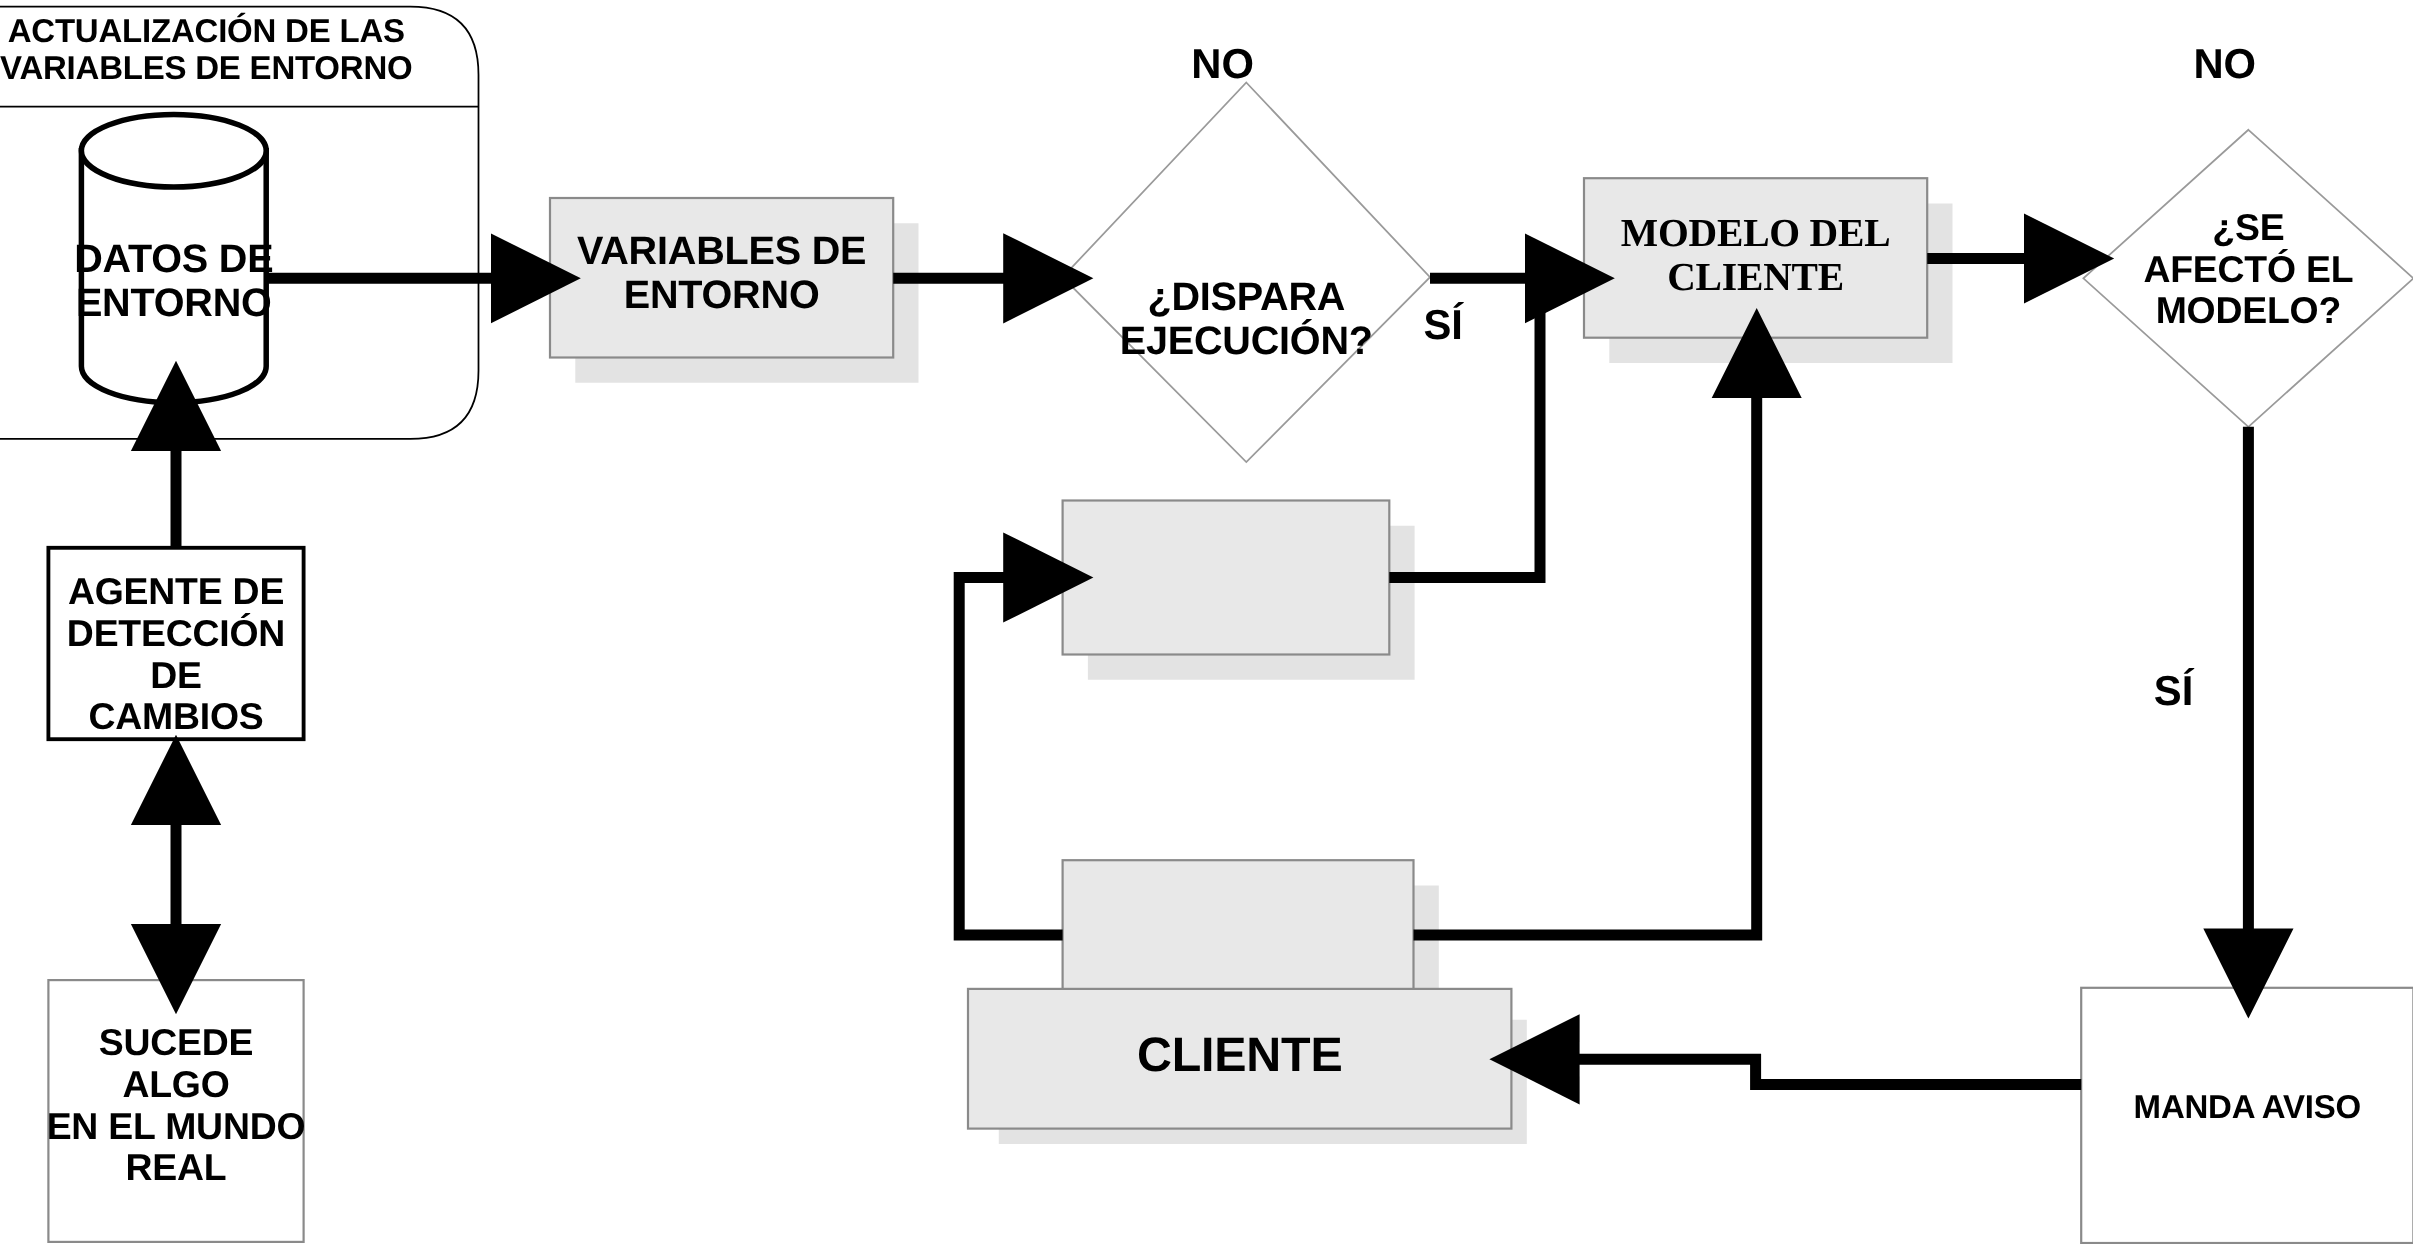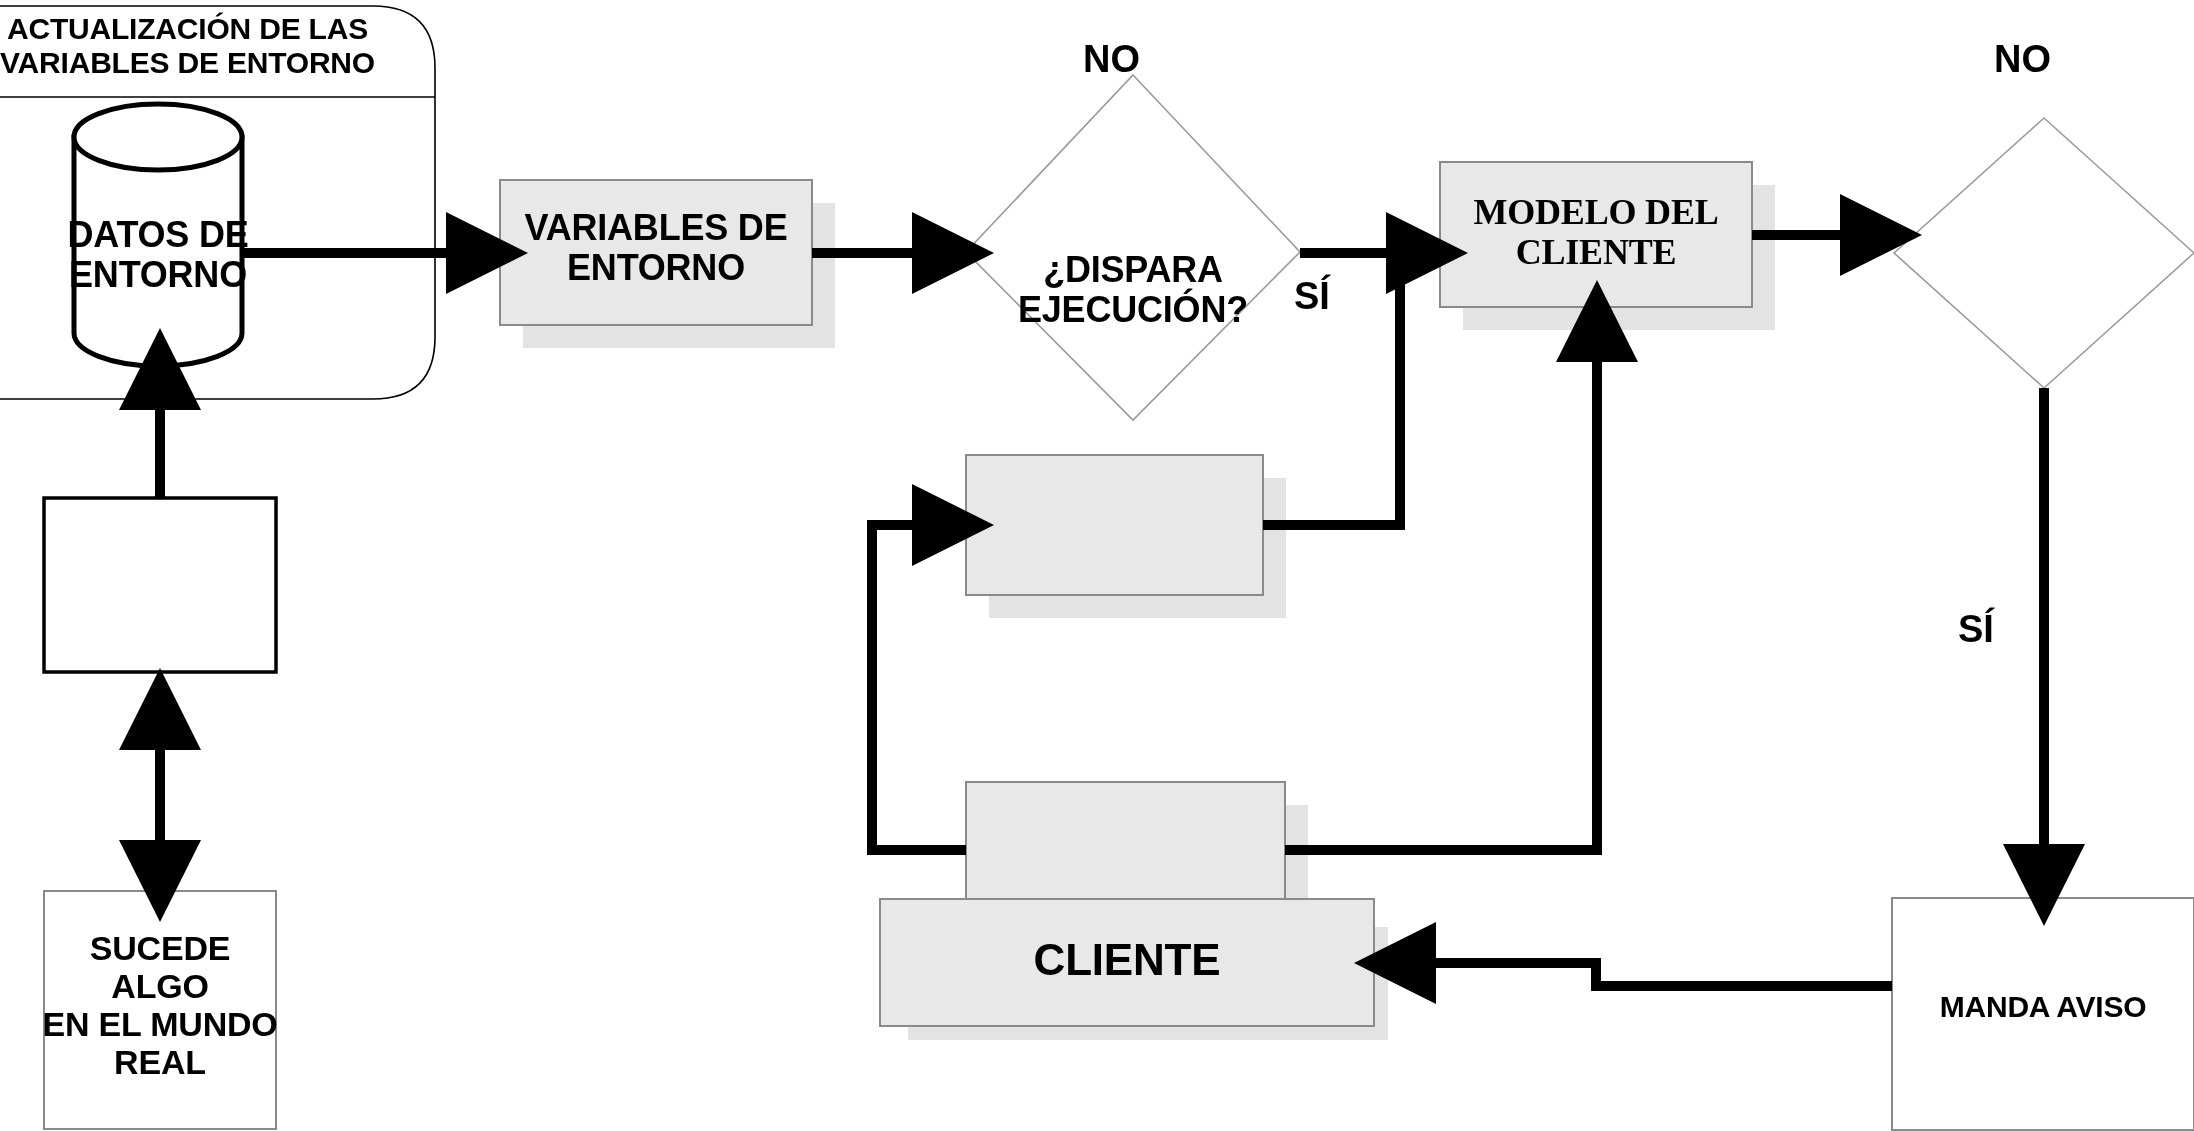--- a/index.html
+++ b/index.html
@@ -142,34 +142,40 @@
     
     <polyline points="1892,986 1596,986 1596,963 1404,963" fill="none" stroke="#000000" stroke-width="10" stroke-linejoin="miter" marker-end="url(#ah)"></polyline>
   </svg>
 
   <div class="txt t30" style="left:-60px; top:12px; width:495px;">ACTUALIZACIÓN DE LAS
 VARIABLES DE ENTORNO</div>
 
   <div class="txt t36" style="left:56px; top:215px; width:204px;">DATOS DE
 ENTORNO</div>
 
+  <div class="txt t34" style="left:48px; top:519px; width:224px;">AGENTE DE
+DETECCIÓN DE
+CAMBIOS</div>
 
   <div class="txt t34" style="left:42px; top:929px; width:236px;">SUCEDE ALGO
 EN EL MUNDO
 REAL</div>
 
   <div class="txt t36" style="left:504px; top:208px; width:304px;">VARIABLES DE
 ENTORNO</div>
 
   <div class="txt t36" style="left:983px; top:210px; width:300px;margin-top:40px;">¿DISPARA
 EJECUCIÓN?</div>
 
   <div class="txt t36" style="left:1444px; top:192px; width:304px;font-family:Liberation Serif, serif;">MODELO DEL
 CLIENTE</div>
 
+  <div class="txt t34" style="left:1914px; top:188px; width:260px;">¿SE
+AFECTÓ EL
+MODELO?</div>
 
 
 
   <div class="txt t44" style="left:884px; top:935px; width:486px;">CLIENTE</div>
 
   <div class="txt t30" style="left:1896px; top:990px; width:294px;">MANDA AVISO</div>
 
   <div class="lbl-yesno" style="left:1083px; top:38px; width:100px;">NO</div>
 
   <div class="lbl-yesno" style="left:1294px; top:275px; width:80px;">SÍ</div>

